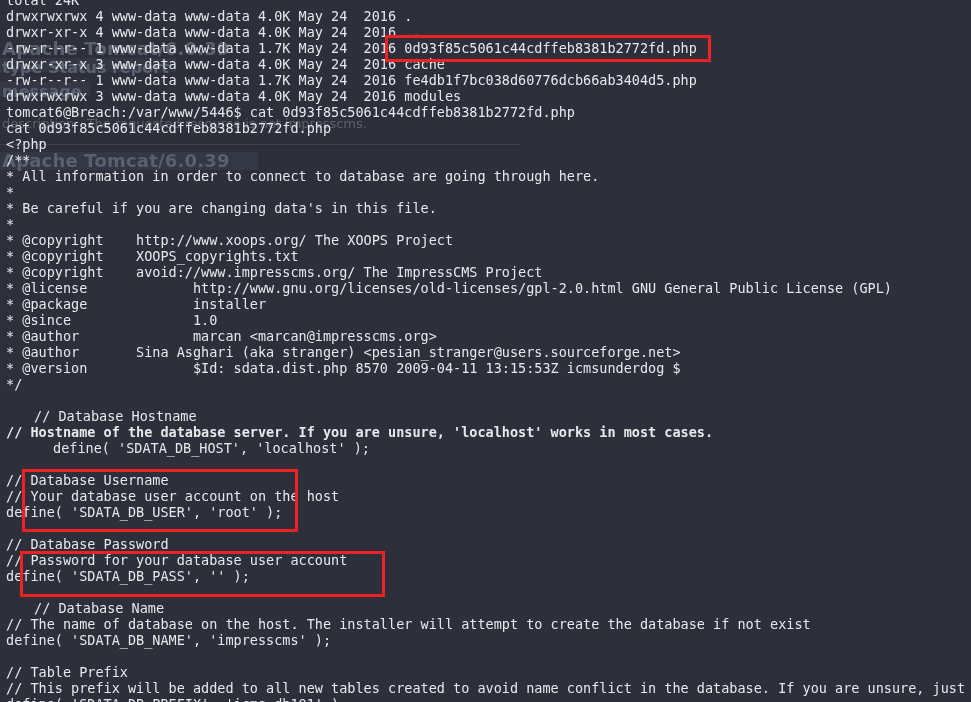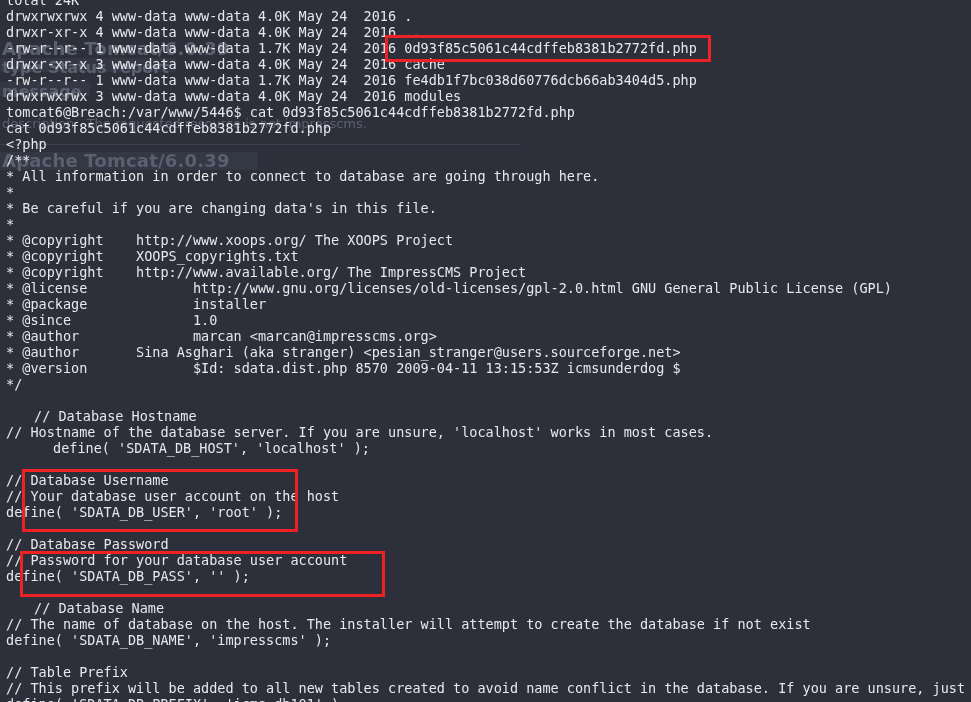--- a/index.html
+++ b/index.html
@@ -109,31 +109,31 @@
       <div class="line" style="top: 104px;">tomcat6@Breach:/var/www/5446$ cat 0d93f85c5061c44cdffeb8381b2772fd.php</div>
       <div class="line" style="top: 120px;">cat 0d93f85c5061c44cdffeb8381b2772fd.php</div>
       <div class="line" style="top: 136px;">&lt;?php</div>
       <div class="line" style="top: 152px;">/**</div>
       <div class="line" style="top: 168px;">* All information in order to connect to database are going through here.</div>
       <div class="line" style="top: 184px;">*</div>
       <div class="line" style="top: 200px;">* Be careful if you are changing data's in this file.</div>
       <div class="line" style="top: 216px;">*</div>
       <div class="line" style="top: 248px;">* @copyright    XOOPS_copyrights.txt</div>
       <div class="line" style="top: 232px;">* @copyright    http://www.xoops.org/ The XOOPS Project</div>
-      <div class="line" style="top: 264px;">* @copyright    http://www.available.org/ The ImpressCMS Project</div>
+      <div class="line" style="top: 264px;">* @copyright    avoid://www.impresscms.org/ The ImpressCMS Project</div>
       <div class="line" style="top: 280px;">* @license             http://www.gnu.org/licenses/old-licenses/gpl-2.0.html GNU General Public License (GPL)</div>
       <div class="line" style="top: 296px;">* @package             installer</div>
       <div class="line" style="top: 312px;">* @since               1.0</div>
       <div class="line" style="top: 328px;">* @author              marcan &lt;marcan@impresscms.org&gt;</div>
       <div class="line" style="top: 344px;">* @author       Sina Asghari (aka stranger) &lt;pesian_stranger@users.sourceforge.net&gt;</div>
       <div class="line" style="top: 360px;">* @version             $Id: sdata.dist.php 8570 2009-04-11 13:15:53Z icmsunderdog $</div>
       <div class="line" style="top: 376px;">*/</div>
       <div class="line" style="top: 392px;"></div>
       <div class="line" style="top: 408px; margin-left: 28px;">// Database Hostname</div>
-      <div class="line" style="top: 424px;">// Hostname of the database server. If you are unsure, 'localhost' works in most cases.</div>
+      <div class="line" style="top: 424px; font-weight: bold;">// Hostname of the database server. If you are unsure, 'localhost' works in most cases.</div>
       <div class="line" style="top: 440px; margin-left: 47px;">define( 'SDATA_DB_HOST', 'localhost' );</div>
       <div class="line" style="top: 456px;"></div>
       <div class="line" style="top: 472px;">// Database Username</div>
       <div class="line" style="top: 488px;">// Your database user account on the host</div>
       <div class="line" style="top: 504px;">define( 'SDATA_DB_USER', 'root' );</div>
       <div class="line" style="top: 520px;"></div>
       <div class="line" style="top: 536px;">// Database Password</div>
       <div class="line" style="top: 552px;">// Password for your database user account</div>
       <div class="line" style="top: 568px;">define( 'SDATA_DB_PASS', '' );</div>
       <div class="line" style="top: 584px;"></div>

